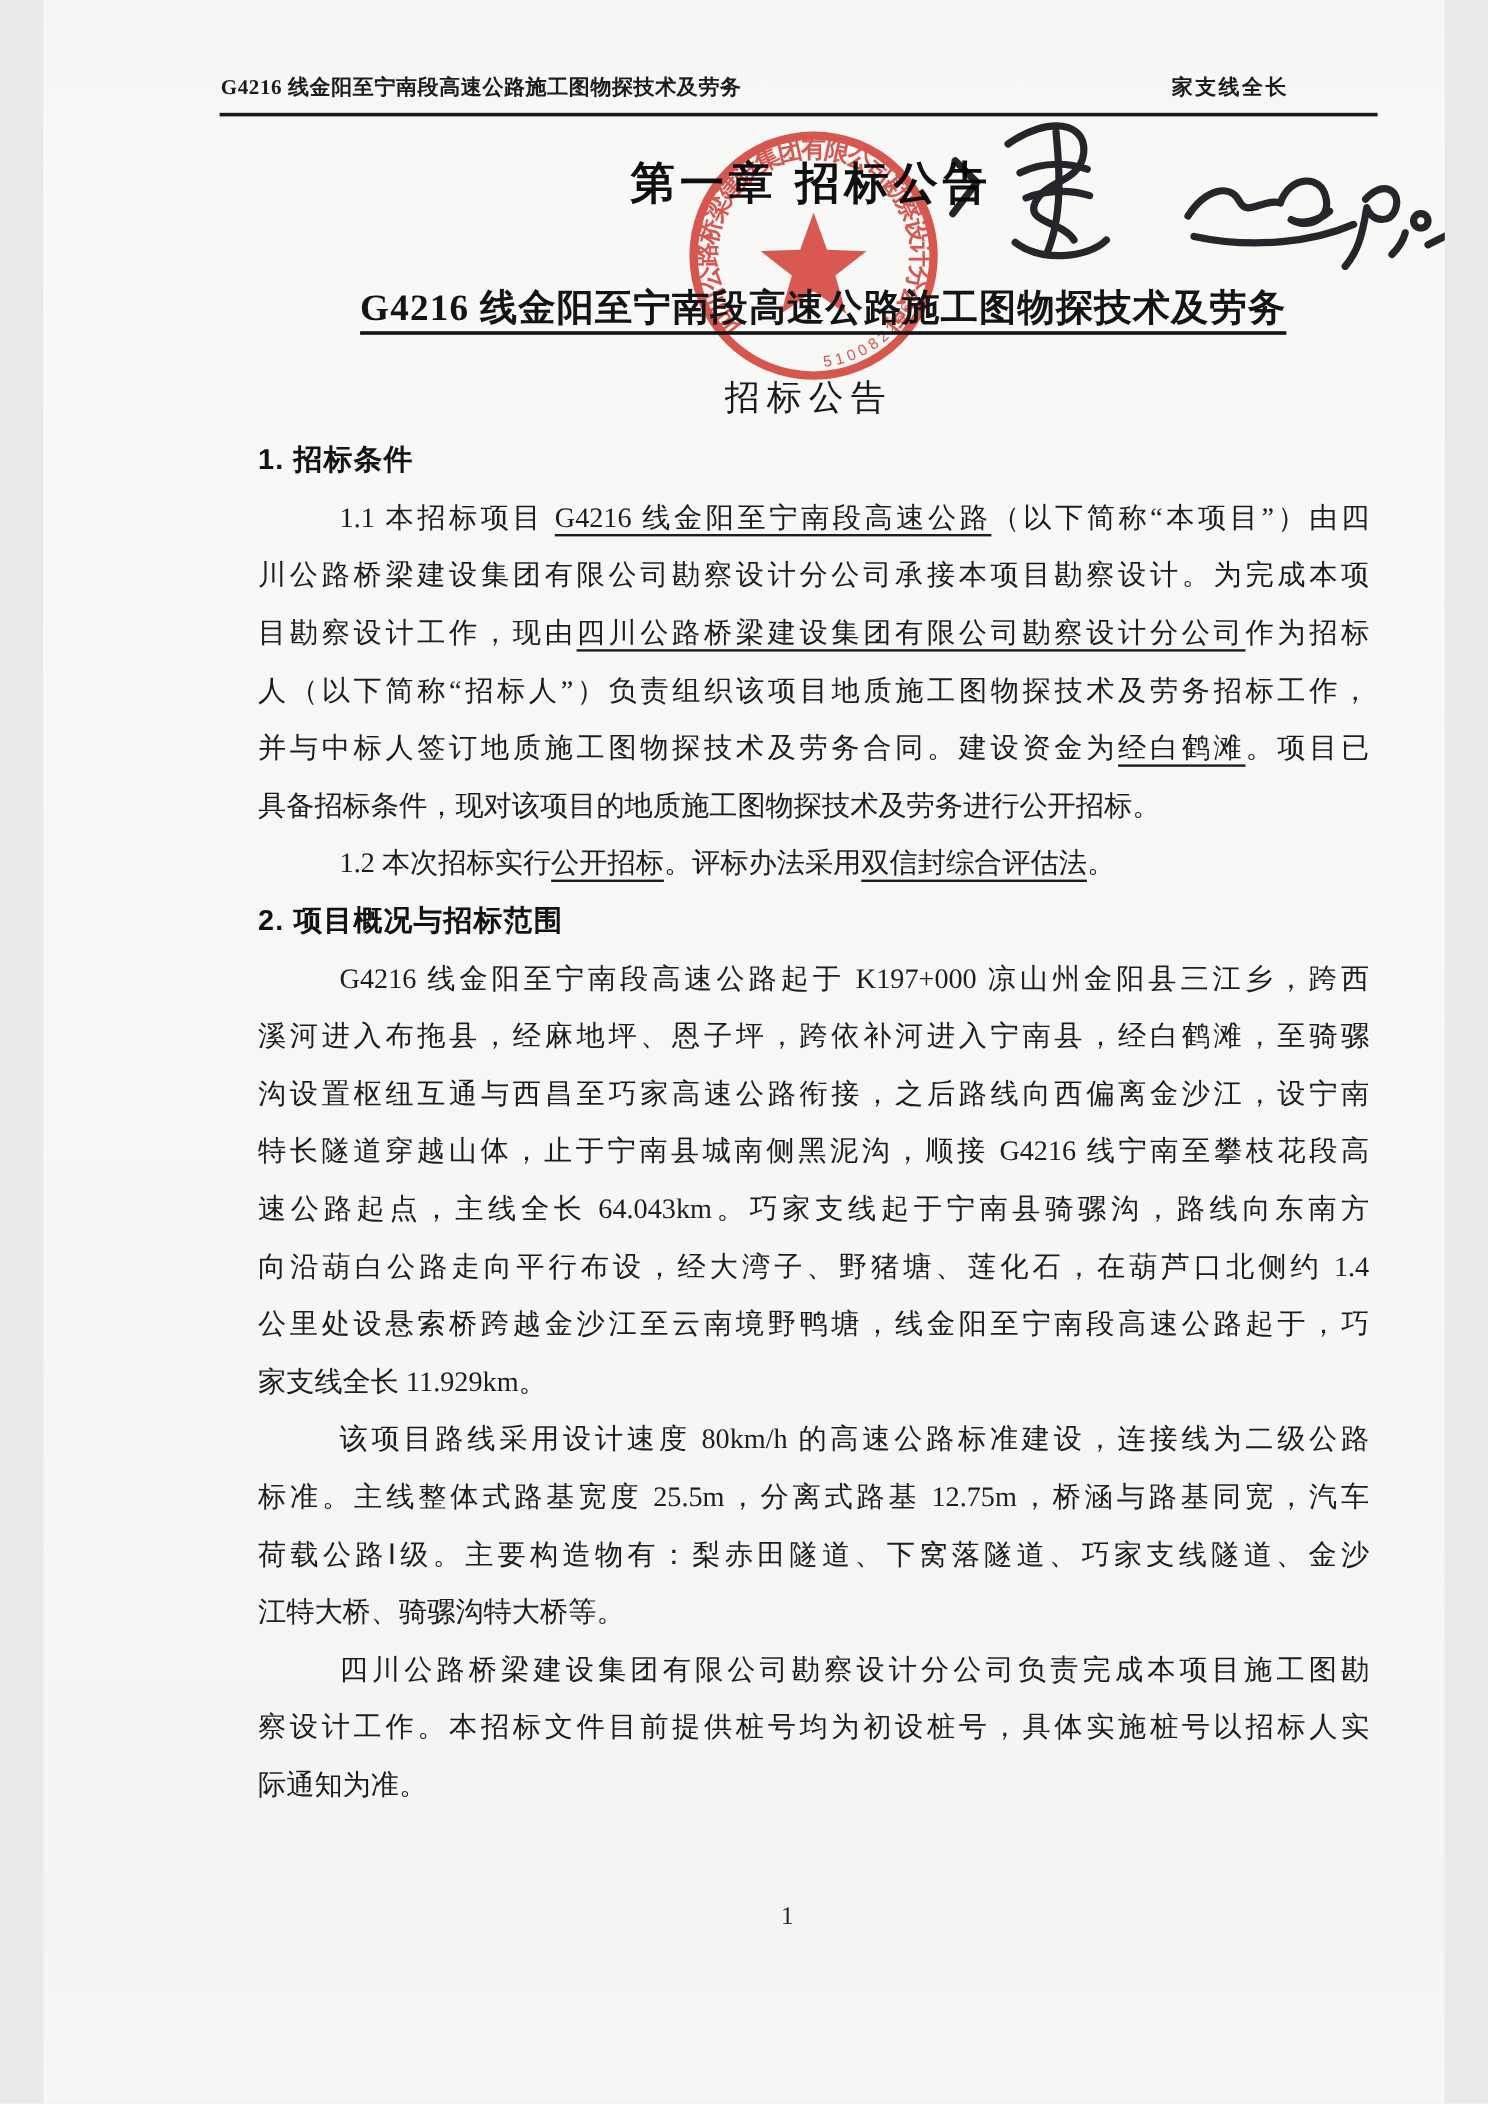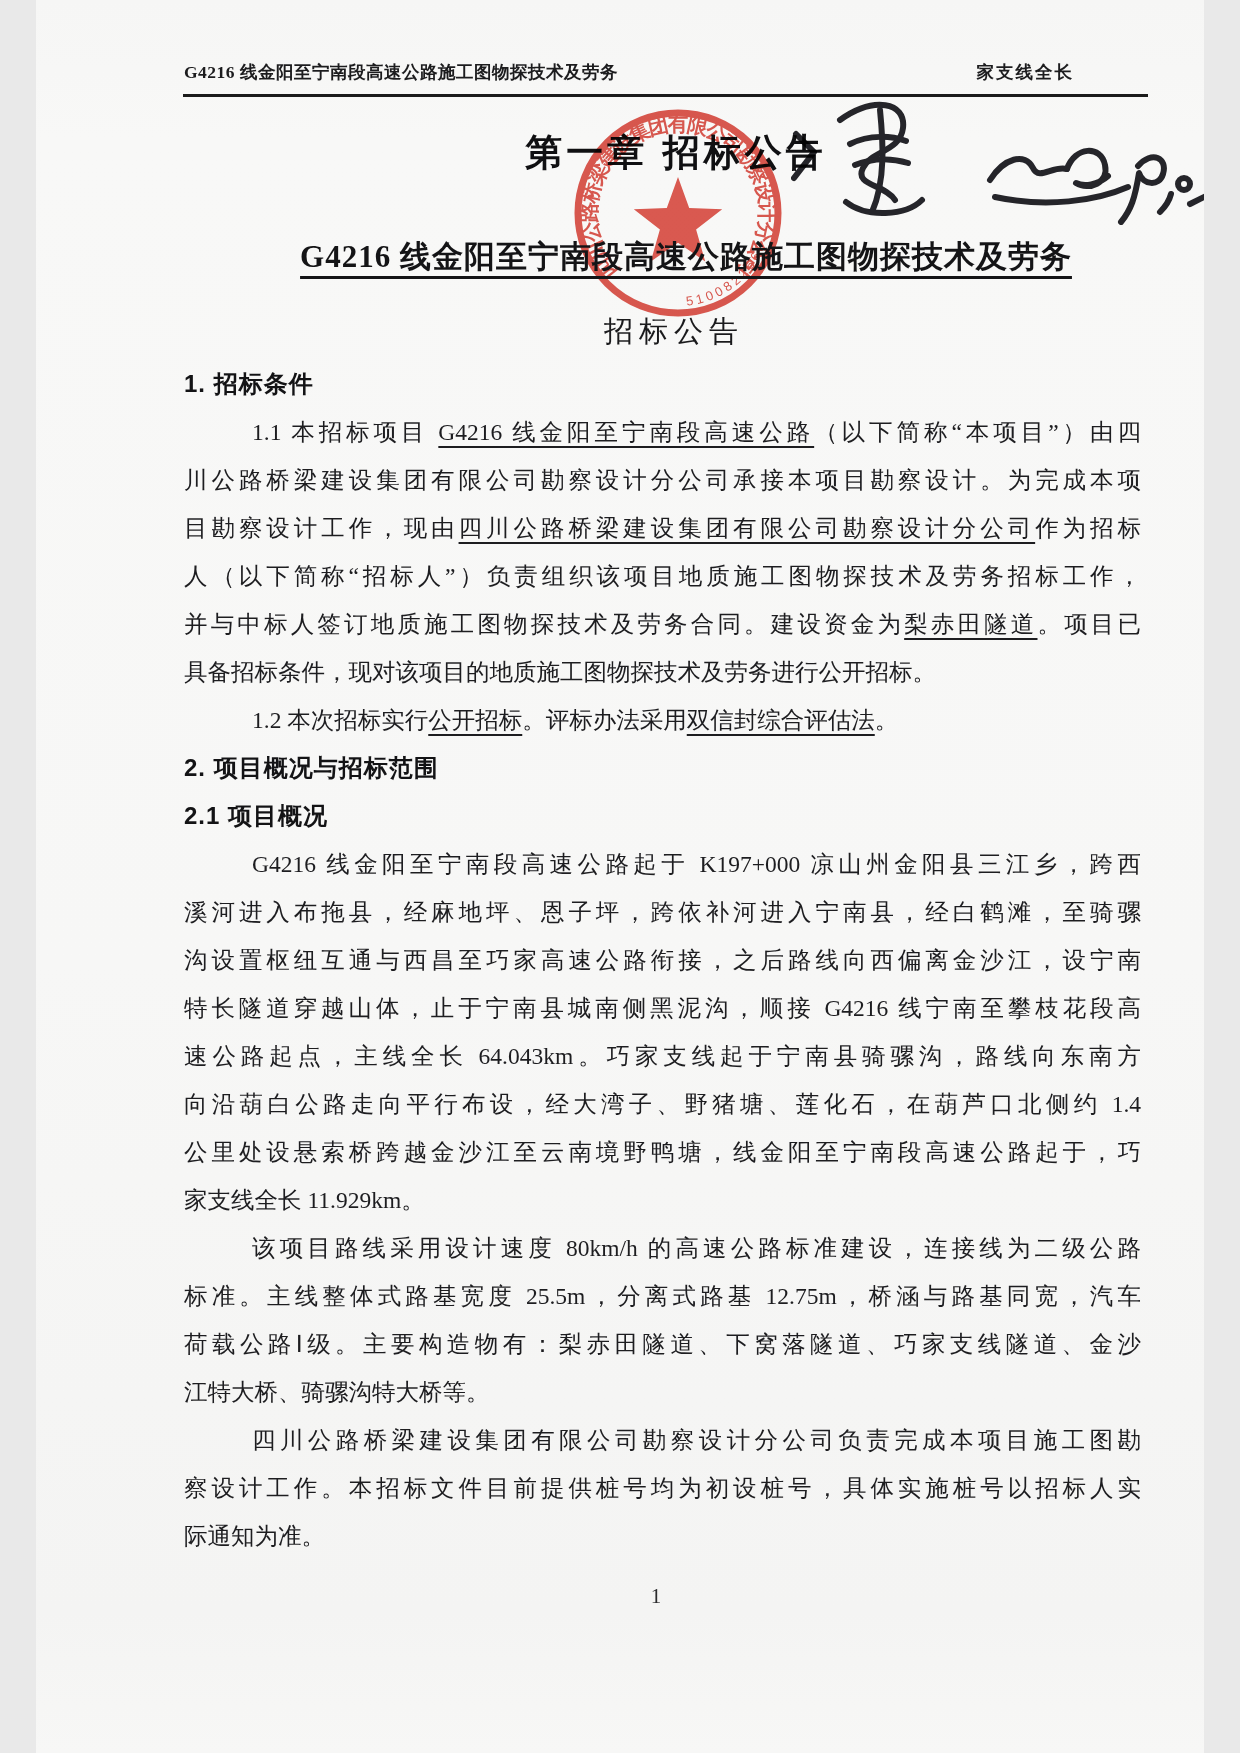--- a/index.html
+++ b/index.html
@@ -28,21 +28,21 @@
     position:absolute;left:30px;top:236px;width:1240px;text-align:center;
     font-size:31px;font-weight:bold;letter-spacing:1px;color:#141416;
     text-decoration:underline;text-underline-offset:9px;text-decoration-thickness:3px;
   }
   .doc-subtitle{
     position:absolute;left:18px;top:312px;width:1240px;text-align:center;
     font-size:29px;letter-spacing:6px;color:#1a1a1c;
   }
   
   .body-block{position:absolute;left:148px;top:360px;width:957px;}
-  .line{height:48px;line-height:48px;font-size:23.5px;white-space:nowrap;color:#1d1d20;}
+  .line{height:48px;line-height:48px;font-size:23.5px;white-space:nowrap;color:#1d1d20;margin-left:31px;}
   .line.full{text-align:justify;text-align-last:justify;white-space:normal;}
   .line.h1,.line.h2{font-family:"Liberation Sans", sans-serif;font-weight:bold;font-size:24px;letter-spacing:1px;color:#131315;}
   .line.p-first{text-indent:68px;}
   .seg-u{text-decoration:underline;text-underline-offset:6px;text-decoration-thickness:2px;}
   
   .page-num{position:absolute;left:0;top:1584px;width:1240px;text-align:center;font-size:21px;color:#2a2a2c;}
   
   .stamp-main{position:absolute;left:527px;top:98px;mix-blend-mode:multiply;}
   .stamp-side{position:absolute;left:1185px;top:740px;mix-blend-mode:multiply;}
   .signature{position:absolute;left:718px;top:88px;mix-blend-mode:multiply;}
@@ -95,25 +95,24 @@
 
   <div class="doc-title">G4216 线金阳至宁南段高速公路施工图物探技术及劳务</div>
   <div class="doc-subtitle">招标公告</div>
 
   <div class="body-block" id="body-lines">
       <div class="line h1"><span>1. 招标条件</span></div>
       <div class="line p-first full"><span>1.1  本招标项目 </span><span class="seg-u">G4216 线金阳至宁南段高速公路</span><span>（以下简称“本项目”）由四</span></div>
       <div class="line p full"><span>川公路桥梁建设集团有限公司勘察设计分公司承接本项目勘察设计。为完成本项</span></div>
       <div class="line p full"><span>目勘察设计工作，现由</span><span class="seg-u">四川公路桥梁建设集团有限公司勘察设计分公司</span><span>作为招标</span></div>
       <div class="line p full"><span>人（以下简称“招标人”）负责组织该项目地质施工图物探技术及劳务招标工作，</span></div>
-      <div class="line p full"><span>并与中标人签订地质施工图物探技术及劳务合同。建设资金为</span><span class="seg-u">梨赤田隧道</span><span>。项目已</span></div>
+      <div class="line p full"><span>并与中标人签订地质施工图物探技术及劳务合同。建设资金为</span><span class="seg-u">经白鹤滩</span><span>。项目已</span></div>
       <div class="line p"><span>具备招标条件，现对该项目的地质施工图物探技术及劳务进行公开招标。</span></div>
       <div class="line p-first"><span>1.2  本次招标实行</span><span class="seg-u">公开招标</span><span>。评标办法采用</span><span class="seg-u">双信封综合评估法</span><span>。</span></div>
       <div class="line h1"><span>2. 项目概况与招标范围</span></div>
-      <div class="line h2"><span>2.1 项目概况</span></div>
       <div class="line p-first full"><span>G4216 线金阳至宁南段高速公路起于 K197+000 凉山州金阳县三江乡，跨西</span></div>
       <div class="line p full"><span>溪河进入布拖县，经麻地坪、恩子坪，跨依补河进入宁南县，经白鹤滩，至骑骡</span></div>
       <div class="line p full"><span>沟设置枢纽互通与西昌至巧家高速公路衔接，之后路线向西偏离金沙江，设宁南</span></div>
       <div class="line p full"><span>特长隧道穿越山体，止于宁南县城南侧黑泥沟，顺接 G4216 线宁南至攀枝花段高</span></div>
       <div class="line p full"><span>速公路起点，主线全长 64.043km。巧家支线起于宁南县骑骡沟，路线向东南方</span></div>
       <div class="line p full"><span>向沿葫白公路走向平行布设，经大湾子、野猪塘、莲化石，在葫芦口北侧约 1.4</span></div>
       <div class="line p full"><span>公里处设悬索桥跨越金沙江至云南境野鸭塘，线金阳至宁南段高速公路起于，巧</span></div>
       <div class="line p"><span>家支线全长 11.929km。</span></div>
       <div class="line p-first full"><span>该项目路线采用设计速度 80km/h 的高速公路标准建设，连接线为二级公路</span></div>
       <div class="line p full"><span>标准。主线整体式路基宽度 25.5m，分离式路基 12.75m，桥涵与路基同宽，汽车</span></div>

